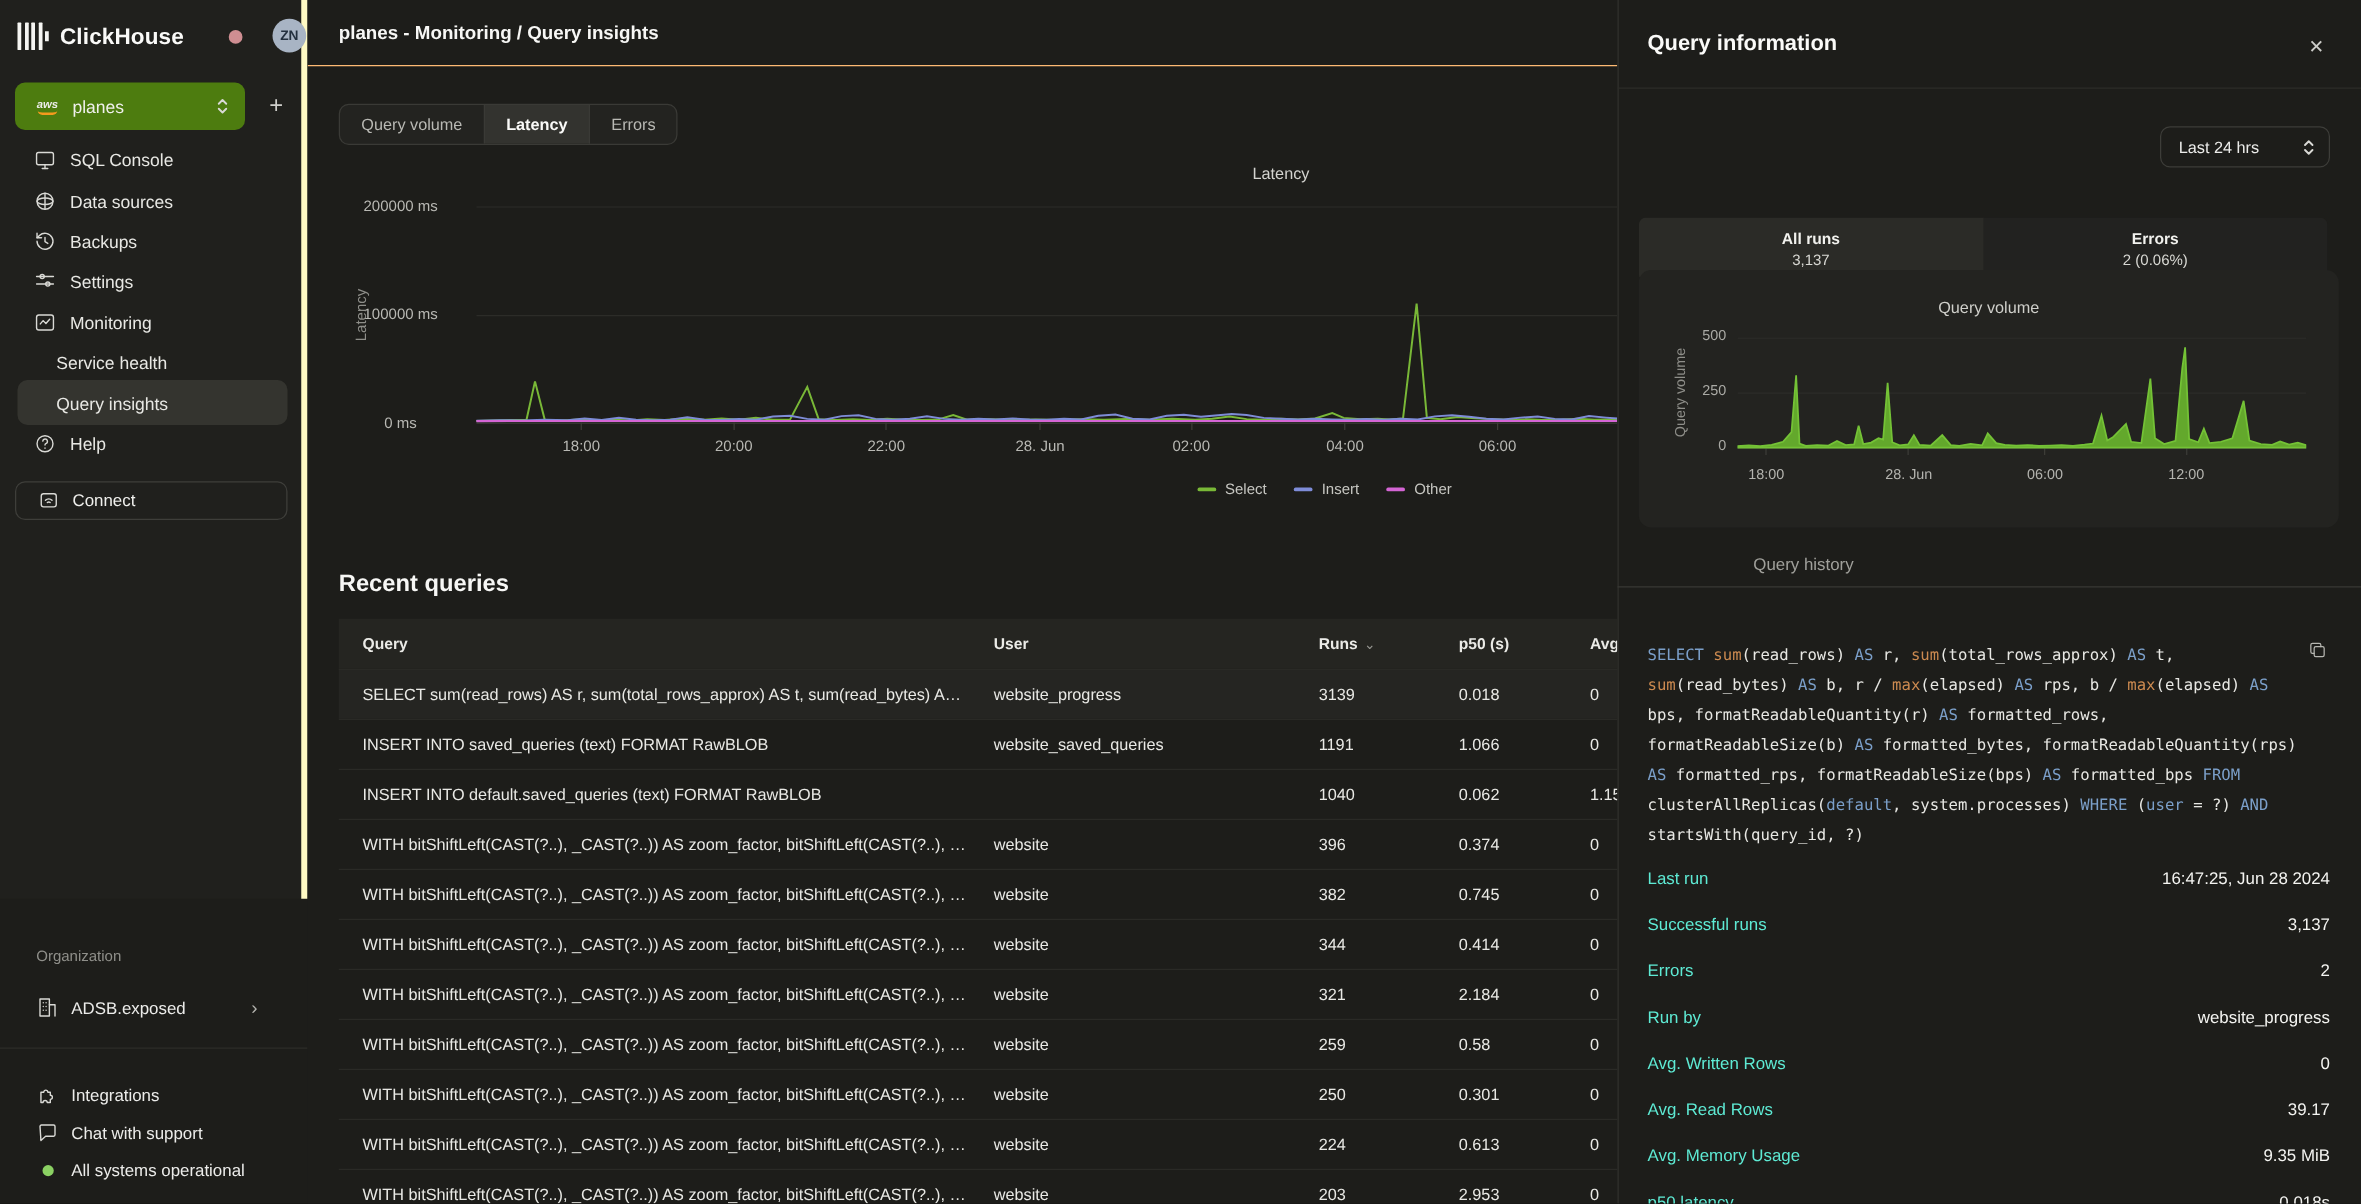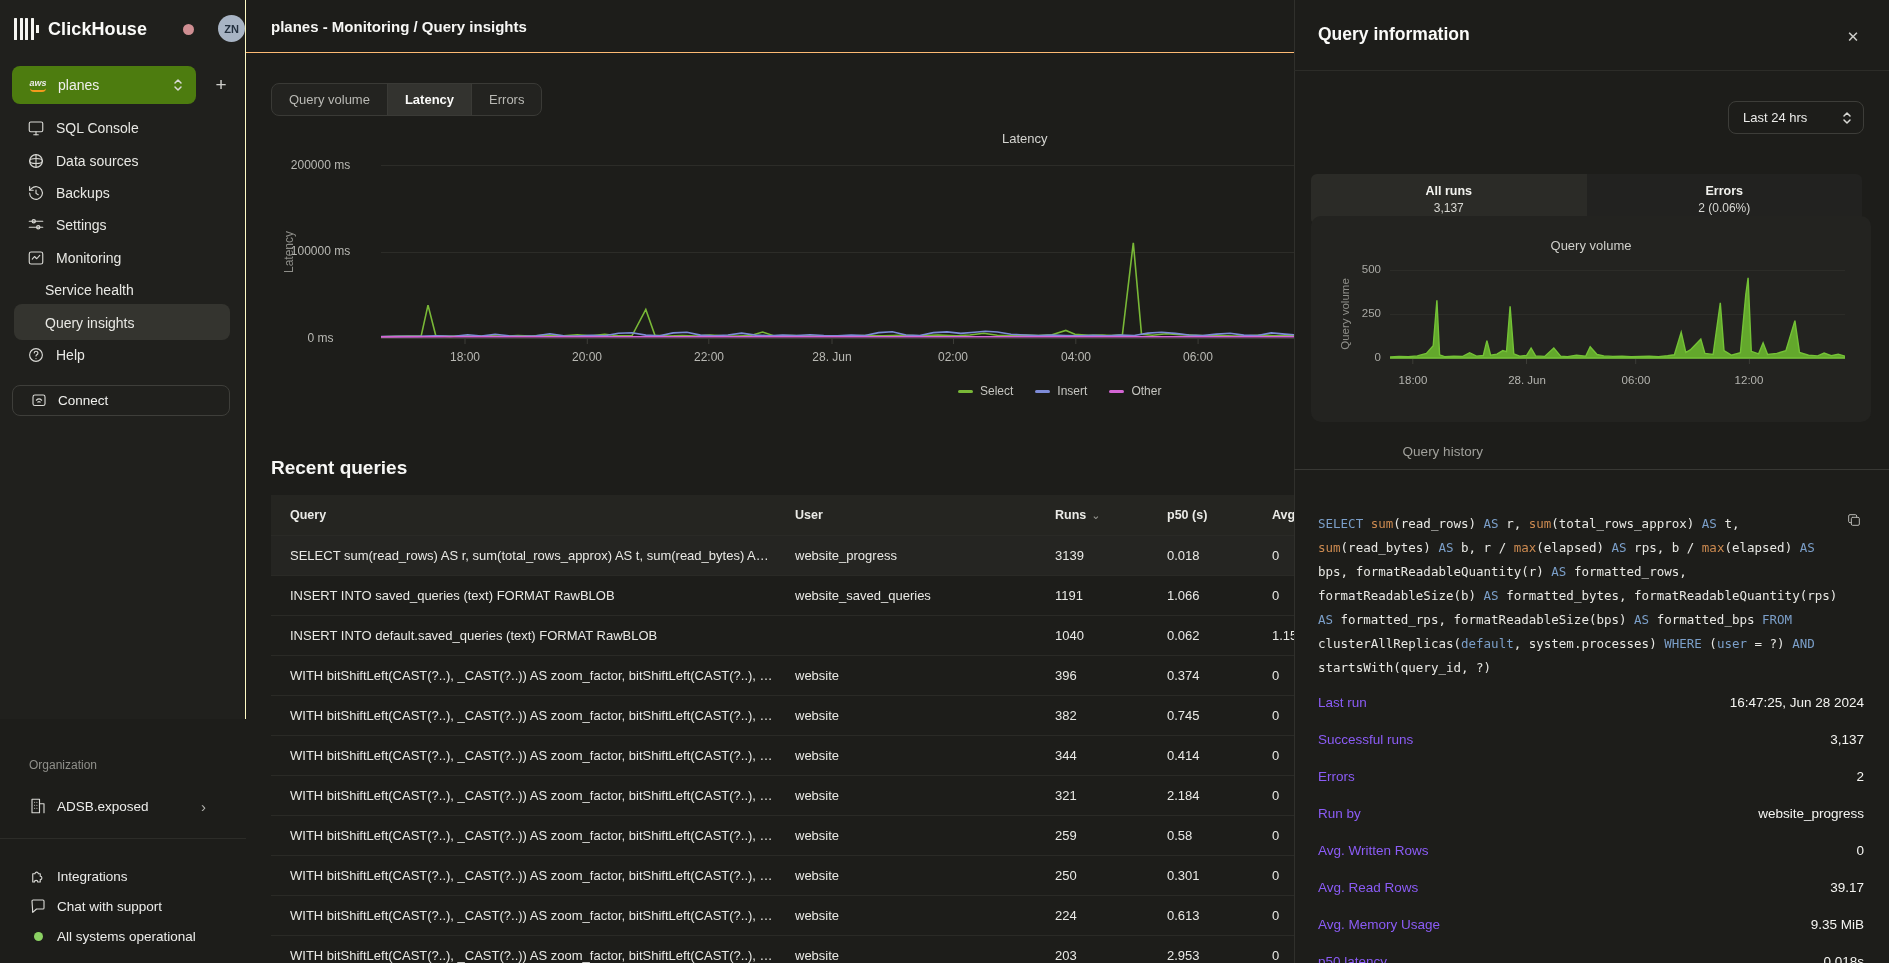--- a/index.html
+++ b/index.html
@@ -1,21 +1,21 @@
 <!DOCTYPE html>
 <html><head>
 <meta charset="utf-8">
 <style>
   * { margin:0; padding:0; box-sizing:border-box; }
   html,body { background:#141411; }
   body { font-family:"Liberation Sans", sans-serif; }
   .app { position:relative; width:1889px; height:963px; background:#1d1d1a; overflow:hidden; color:#ececea; }
 
   
-  .sidebar { position:absolute; left:0; top:0; width:246px; height:719px; background:#20201d; border-right:1px solid #fef9c3; }
+  .sidebar { position:absolute; left:0; top:0; width:246px; height:719px; background:#20201d; border-right:5px solid #fef9c3; }
   .brand-row { position:absolute; left:14px; top:14px; width:218px; height:30px; display:flex; align-items:center; }
   .logo { display:flex; align-items:center; gap:2.5px; height:24px; margin-right:9px; }
   .logo .bar { width:3px; height:22px; background:#f5f5f2; border-radius:0.5px; }
   .logo .dotbar { width:3px; height:8px; background:#f5f5f2; margin-top:0; }
   .brand-name { font-size:18px; font-weight:700; color:#fafaf8; letter-spacing:0.1px; }
   .presence-dot { position:absolute; left:169px; top:10px; width:11px; height:11px; border-radius:50%; background:#cf8e92; }
   .avatar { position:absolute; left:204px; top:1px; width:27px; height:27px; border-radius:50%; background:#a8b4c4; color:#23303f; font-size:11px; font-weight:700; display:flex; align-items:center; justify-content:center; }
 
   .service-selector { position:absolute; left:12px; top:66px; width:184px; height:38px; background:#4d7c0f; border-radius:8px; display:flex; align-items:center; cursor:pointer; }
   .aws-mark { margin-left:15px; width:22px; text-align:center; }
@@ -111,21 +111,21 @@
   .ptab.active::after { content:""; position:absolute; left:0; bottom:-1px; width:100%; height:2.5px; background:#f3e847; }
 
   .code-block { position:absolute; left:1318px; top:512px; width:528px; font-family:"DejaVu Sans Mono", monospace; font-size:12.5px; line-height:24px; color:#e8e8e4; word-break:break-word; }
   .tok-kw { color:#7b9fc9; }
   .tok-fn { color:#cc8a50; }
   .tok-pl { color:#e8e8e4; }
   .copy-btn { position:absolute; left:1846px; top:512px; width:18px; height:18px; cursor:pointer; }
 
   .stats { position:absolute; left:1318px; top:684px; width:546px; }
   .stat-row { height:37px; display:flex; align-items:center; justify-content:space-between; }
-  .stat-label { font-size:13.5px; color:#8b5cf6; }
+  .stat-label { font-size:13.5px; color:#5eead4; }
   .stat-value { font-size:13.5px; color:#f4f4f1; }
 
   svg.icon { stroke:#d9d9d5; stroke-width:1.5; fill:none; stroke-linecap:round; stroke-linejoin:round; }
 </style>
 </head>
 <body>
 
 <div class="app">
 
   <aside class="sidebar">

